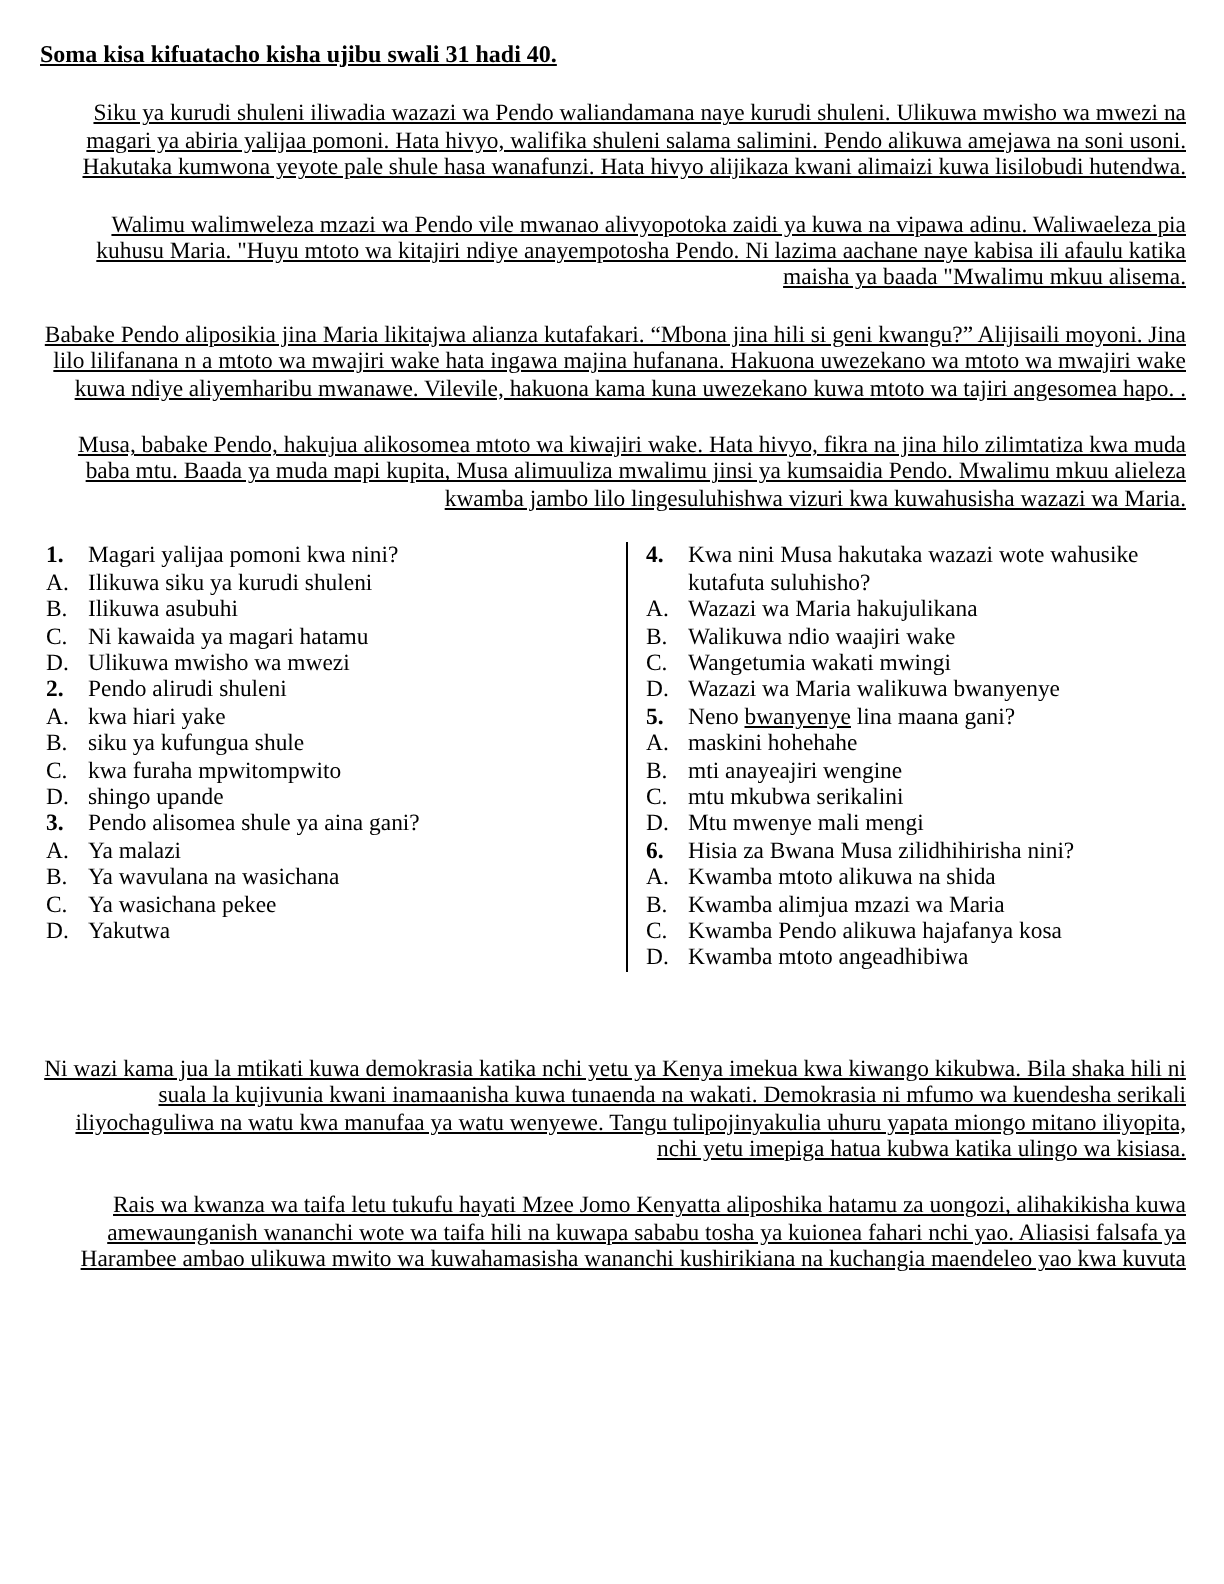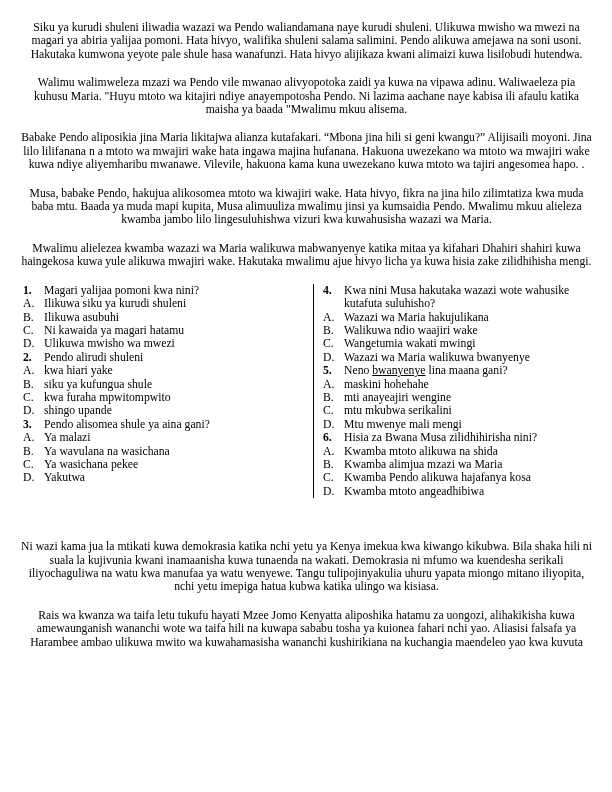--- a/index.html
+++ b/index.html
@@ -26,21 +26,22 @@
     font-weight: bold;
     text-decoration: underline;
     font-size: 12px;
     margin: 0 0 16px 0;
   }
   .sec-heading.second {
     margin-top: 0;
   }
   p.para {
     margin: 0 0 15px 0;
-    text-align: center;
+    text-align: right;
+    text-decoration: underline;
   }
   .questions {
     display: flex;
     align-items: stretch;
     margin: 0 0 0 0;
   }
   .q-col-left {
     width: 288px;
     flex: none;
     padding-left: 3px;
@@ -76,26 +77,26 @@
   }
   .s2-p2 {
     margin-bottom: 0;
   }
 </style>
 </head>
 <body>
 
 <div class="page">
 
+  <div class="sec-heading">Soma kisa kifuatacho kisha ujibu swali 31 hadi 40.</div>
 
   <p class="para">Siku ya kurudi shuleni iliwadia wazazi wa Pendo waliandamana naye kurudi shuleni. Ulikuwa mwisho wa mwezi na magari ya abiria yalijaa pomoni. Hata hivyo, walifika shuleni salama salimini. Pendo alikuwa amejawa na soni usoni. Hakutaka kumwona yeyote pale shule hasa wanafunzi. Hata hivyo alijikaza kwani alimaizi kuwa lisilobudi hutendwa.</p>
   <p class="para">Walimu walimweleza mzazi wa Pendo vile mwanao alivyopotoka zaidi ya kuwa na vipawa adinu. Waliwaeleza pia kuhusu Maria. "Huyu mtoto wa kitajiri ndiye anayempotosha Pendo. Ni lazima aachane naye kabisa ili afaulu katika maisha ya baada "Mwalimu mkuu alisema.</p>
   <p class="para">Babake Pendo aliposikia jina Maria likitajwa alianza kutafakari. “Mbona jina hili si geni kwangu?” Alijisaili moyoni. Jina lilo lilifanana n a mtoto wa mwajiri wake hata ingawa majina hufanana. Hakuona uwezekano wa mtoto wa mwajiri wake kuwa ndiye aliyemharibu mwanawe. Vilevile, hakuona kama kuna uwezekano kuwa mtoto wa tajiri angesomea hapo. .</p>
   <p class="para">Musa, babake Pendo, hakujua alikosomea mtoto wa kiwajiri wake. Hata hivyo, fikra na jina hilo zilimtatiza kwa muda baba mtu. Baada ya muda mapi kupita, Musa alimuuliza mwalimu jinsi ya kumsaidia Pendo. Mwalimu mkuu alieleza kwamba jambo lilo lingesuluhishwa vizuri kwa kuwahusisha wazazi wa Maria.</p>
-  <p class="para">Mwalimu alielezea kwamba wazazi wa Maria walikuwa mabwanyenye katika mitaa ya kifahari Dhahiri shahiri kuwa haingekosa kuwa yule alikuwa mwajiri wake. Hakutaka mwalimu ajue hivyo licha ya kuwa hisia zake zilidhihisha mengi.</p>
 
   <div class="questions questions-wrap">
 
     <div class="q-col-left">
 
       <div>
         <div class="q-row">
           <span class="q-label q-num">1.</span>
           <span class="q-text"><span>Magari yalijaa pomoni kwa nini?</span><span class="u-word"></span><span></span></span>
         </div>

